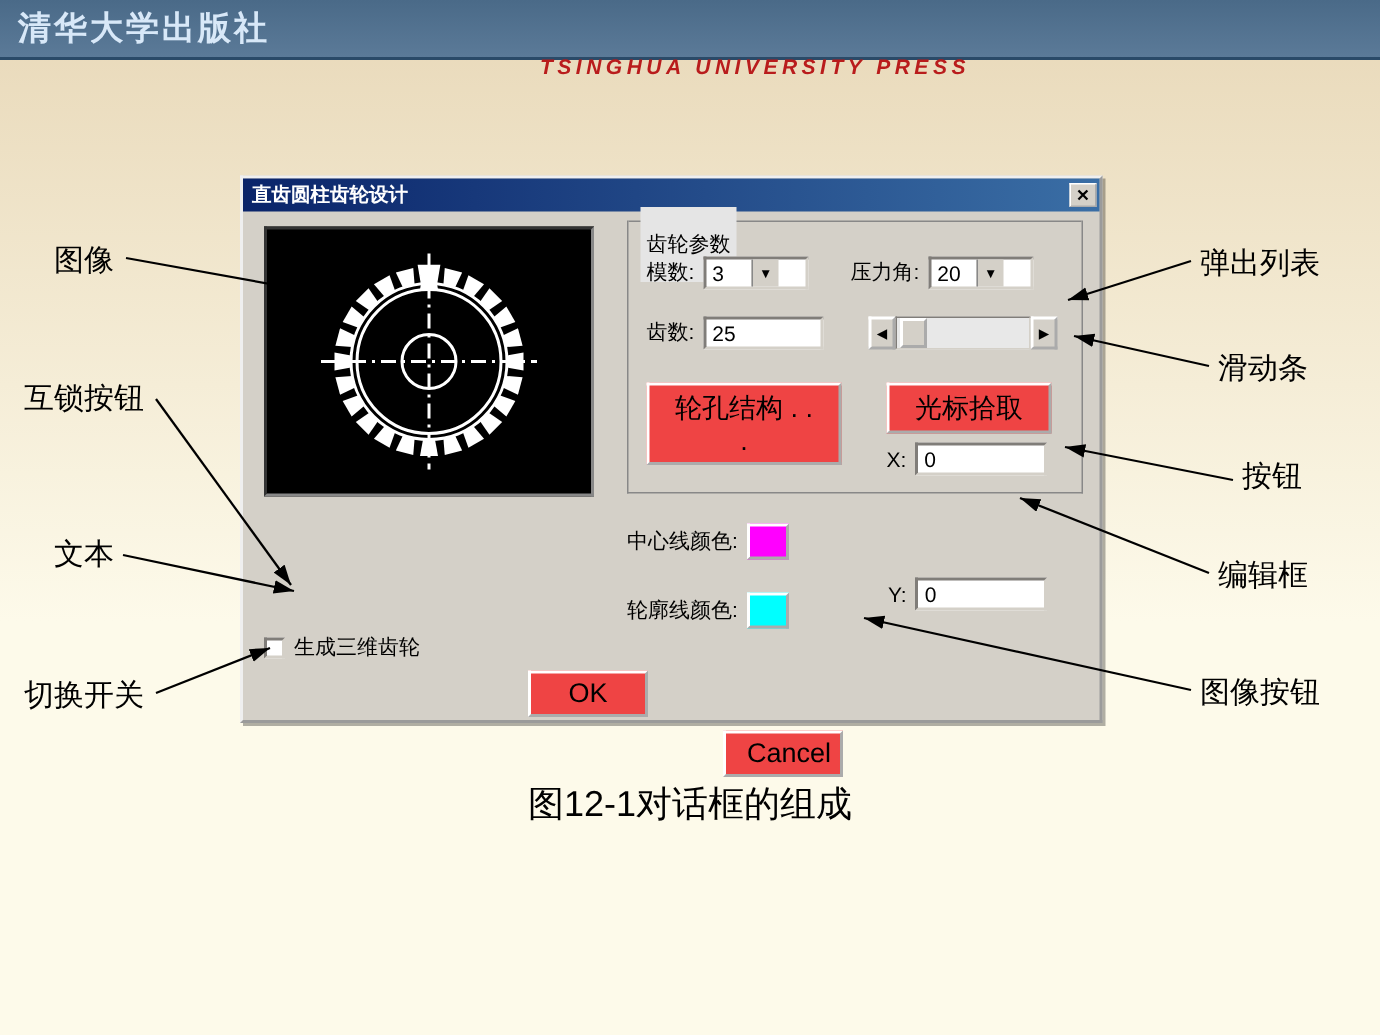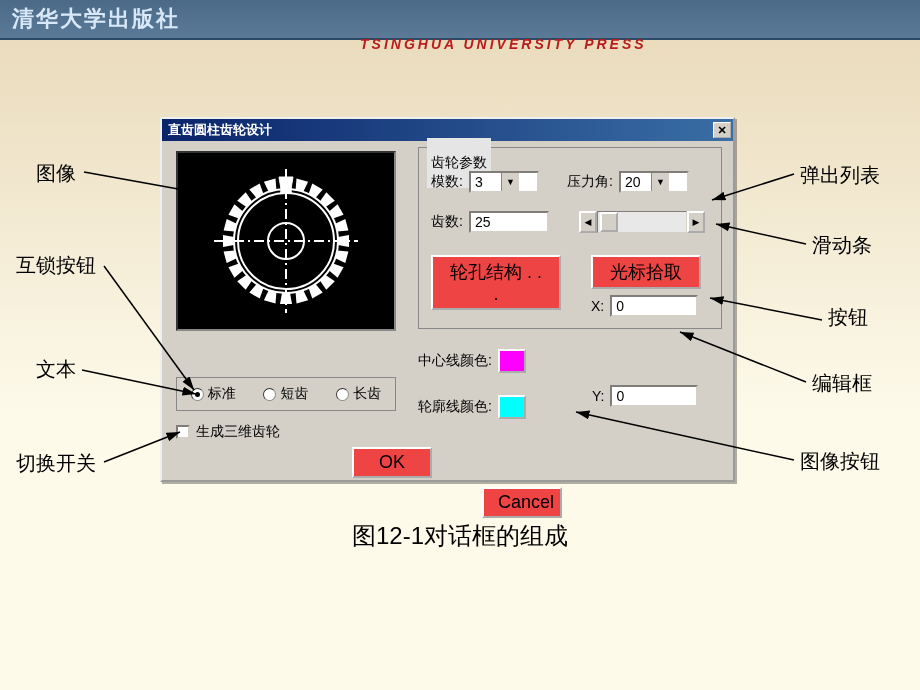--- a/index.html
+++ b/index.html
@@ -276,34 +276,20 @@
       <span>Y:</span>
       <div class="textbox" style="width:88px;">
         <span>0</span>
       </div>
     </div>
     <div class="param-row" style="left:256px; top:254px;">
       <span>轮廓线颜色:</span>
       <div class="color-swatch" style="background:#00ffff;"></div>
     </div>
 
-    <div class="radio-group">
-      <div class="radio-item">
-        <span class="radio-dot sel"></span>
-        <span>标准</span>
-      </div>
-      <div class="radio-item">
-        <span class="radio-dot"></span>
-        <span>短齿</span>
-      </div>
-      <div class="radio-item">
-        <span class="radio-dot"></span>
-        <span>长齿</span>
-      </div>
-    </div>
 
     <div class="checkbox-row">
       <div class="checkbox"></div>
       <span>生成三维齿轮</span>
     </div>
 
     <div class="param-row" style="left:190px; top:306px;">
       <button class="win-btn" style="width:80px;">OK</button>
     </div>
     <div class="param-row" style="left:320px; top:306px;margin-top:40px;">

